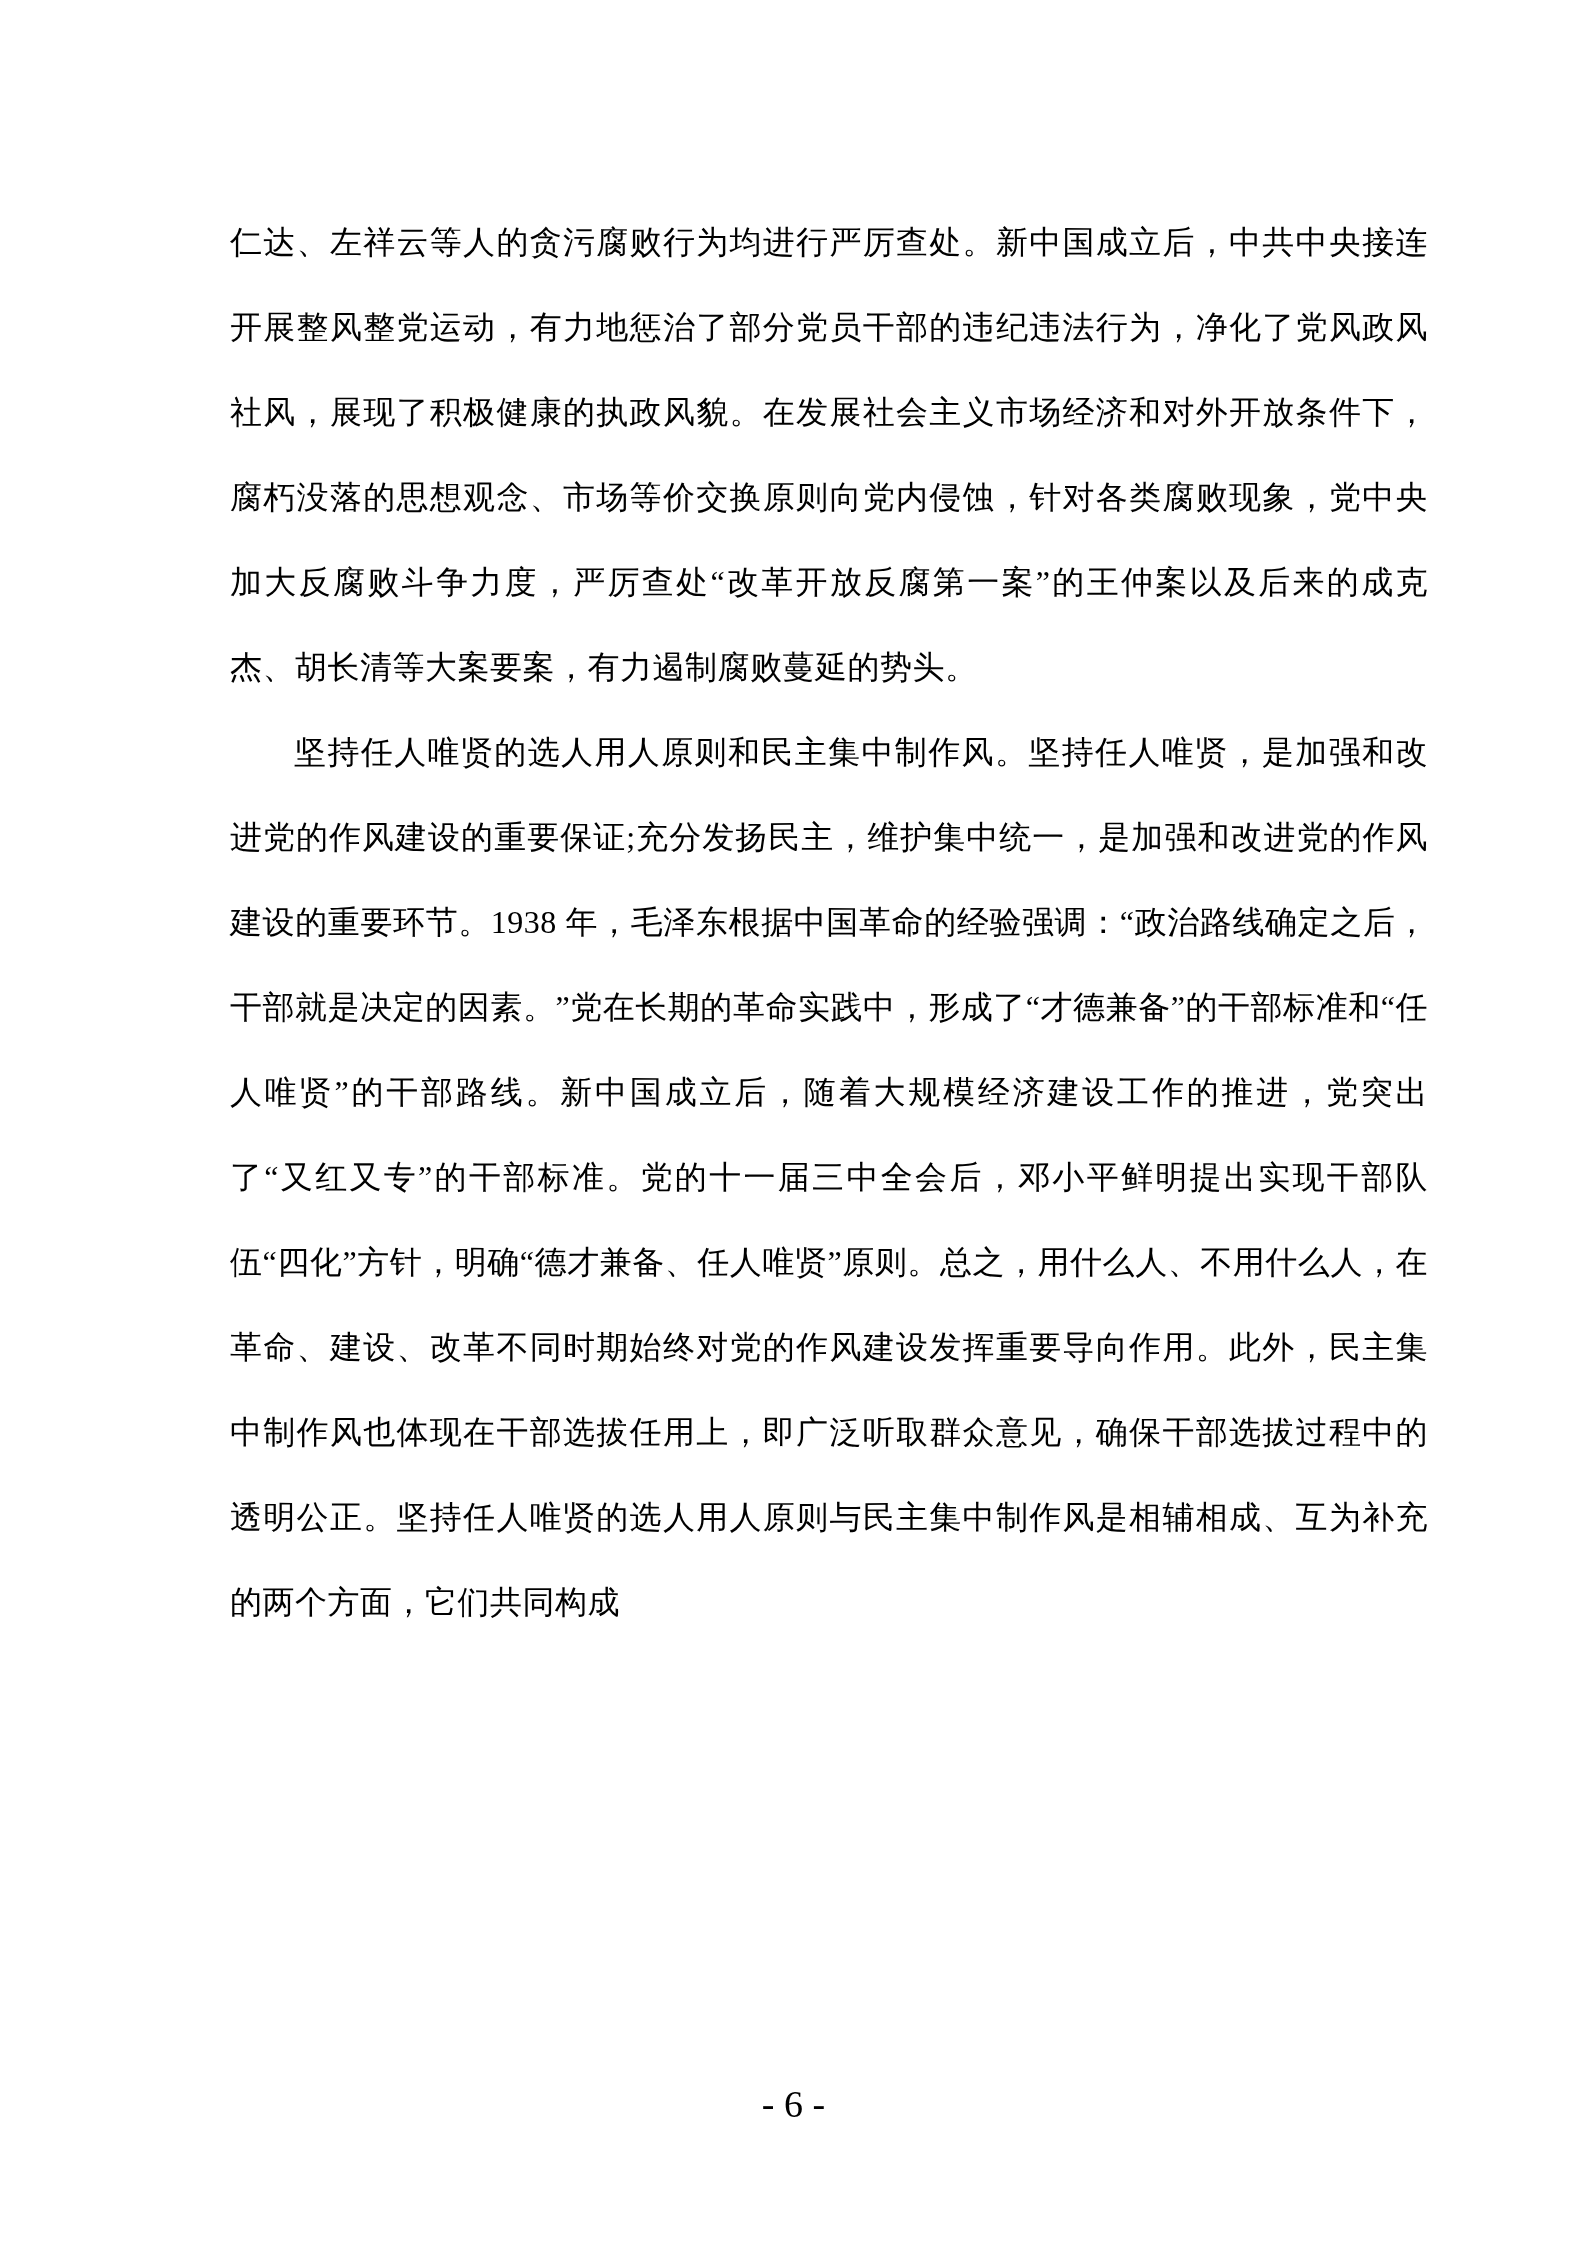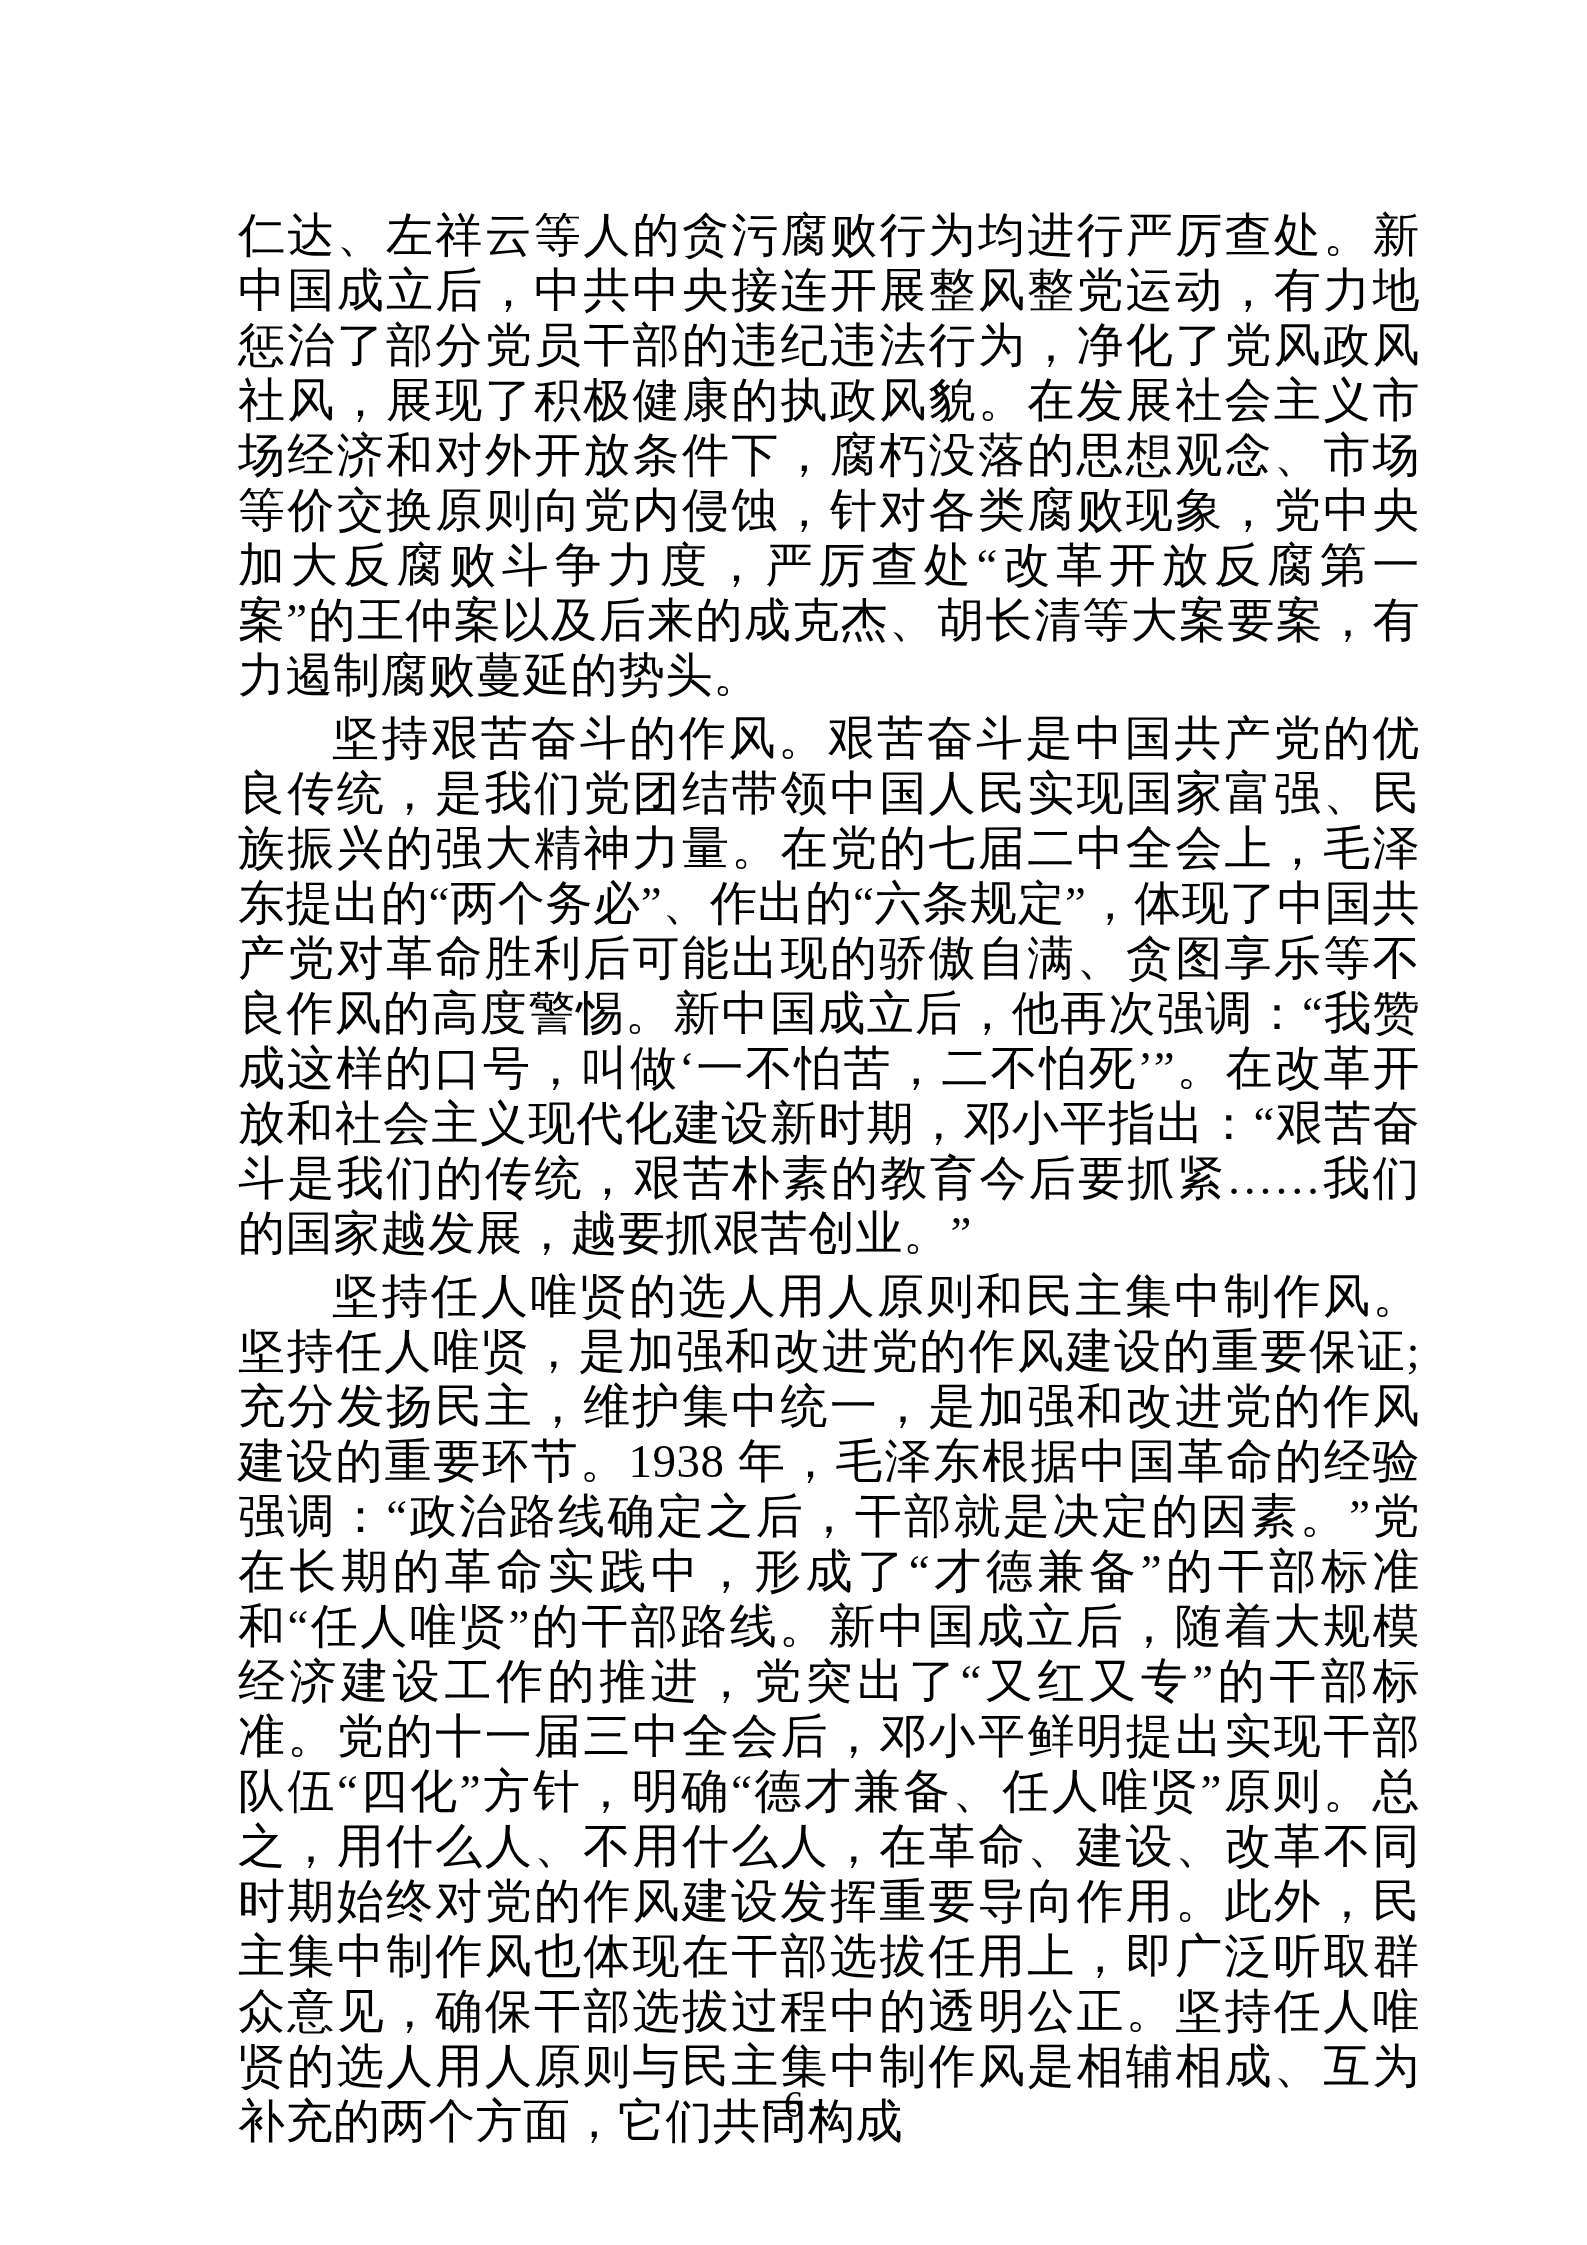--- a/index.html
+++ b/index.html
@@ -17,24 +17,24 @@
     color: #000000;
     font-family: "Liberation Serif", "DejaVu Sans", serif;
   }
   .content {
     position: absolute;
     left: 230px;
     top: 200px;
     width: 1198px;
   }
   .para {
-    margin: 8px;
+    margin: 0;
     padding: 0;
-    font-size: 47px;
-    line-height: 55px;
+    font-size: 32px;
+    line-height: 85px;
     text-align: justify;
     text-align-last: left;
     letter-spacing: 0.5px;
   }
   .para.indent {
     text-indent: 2em;
   }
   .footer {
     position: absolute;
     left: 0;
@@ -47,19 +47,18 @@
     font-size: 38px;
     color: #000000;
   }
 </style>
 </head>
 <body>
 
 <div class="page">
   <div class="content">
     <p class="para">仁达、左祥云等人的贪污腐败行为均进行严厉查处。新中国成立后，中共中央接连开展整风整党运动，有力地惩治了部分党员干部的违纪违法行为，净化了党风政风社风，展现了积极健康的执政风貌。在发展社会主义市场经济和对外开放条件下，腐朽没落的思想观念、市场等价交换原则向党内侵蚀，针对各类腐败现象，党中央加大反腐败斗争力度，严厉查处“改革开放反腐第一案”的王仲案以及后来的成克杰、胡长清等大案要案，有力遏制腐败蔓延的势头。</p>
-    <p class="para indent">坚持艰苦奋斗的作风。艰苦奋斗是中国共产党的优良传统，是我们党团结带领中国人民实现国家富强、民族振兴的强大精神力量。在党的七届二中全会上，毛泽东提出的“两个务必”、作出的“六条规定”，体现了中国共产党对革命胜利后可能出现的骄傲自满、贪图享乐等不良作风的高度警惕。新中国成立后，他再次强调：“我赞成这样的口号，叫做‘一不怕苦，二不怕死’”。在改革开放和社会主义现代化建设新时期，邓小平指出：“艰苦奋斗是我们的传统，艰苦朴素的教育今后要抓紧……我们的国家越发展，越要抓艰苦创业。”</p>
     <p class="para indent">坚持任人唯贤的选人用人原则和民主集中制作风。坚持任人唯贤，是加强和改进党的作风建设的重要保证;充分发扬民主，维护集中统一，是加强和改进党的作风建设的重要环节。1938 年，毛泽东根据中国革命的经验强调：“政治路线确定之后，干部就是决定的因素。”党在长期的革命实践中，形成了“才德兼备”的干部标准和“任人唯贤”的干部路线。新中国成立后，随着大规模经济建设工作的推进，党突出了“又红又专”的干部标准。党的十一届三中全会后，邓小平鲜明提出实现干部队伍“四化”方针，明确“德才兼备、任人唯贤”原则。总之，用什么人、不用什么人，在革命、建设、改革不同时期始终对党的作风建设发挥重要导向作用。此外，民主集中制作风也体现在干部选拔任用上，即广泛听取群众意见，确保干部选拔过程中的透明公正。坚持任人唯贤的选人用人原则与民主集中制作风是相辅相成、互为补充的两个方面，它们共同构成</p>
   </div>
   <div class="footer">
     <span class="page-number">- 6 -</span>
   </div>
 </div>
 
 </body></html>

